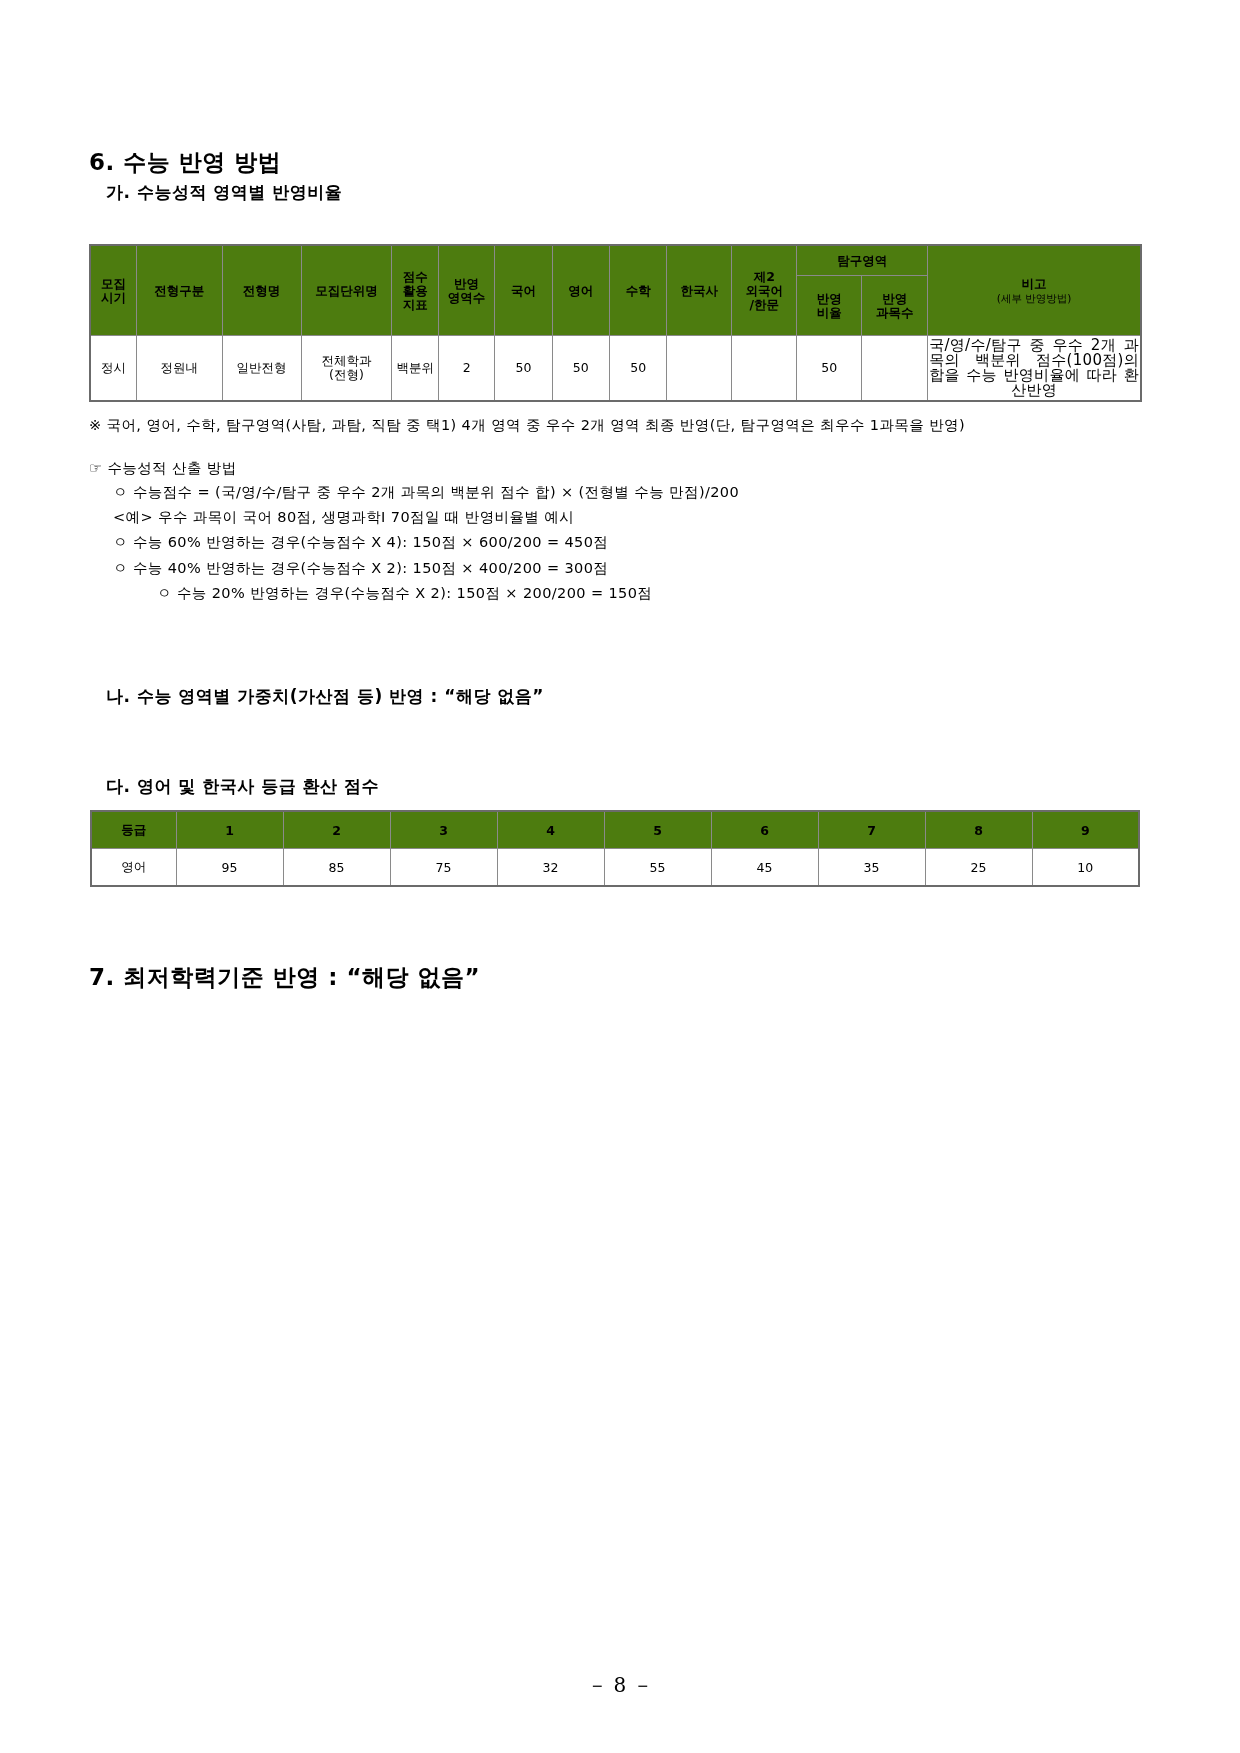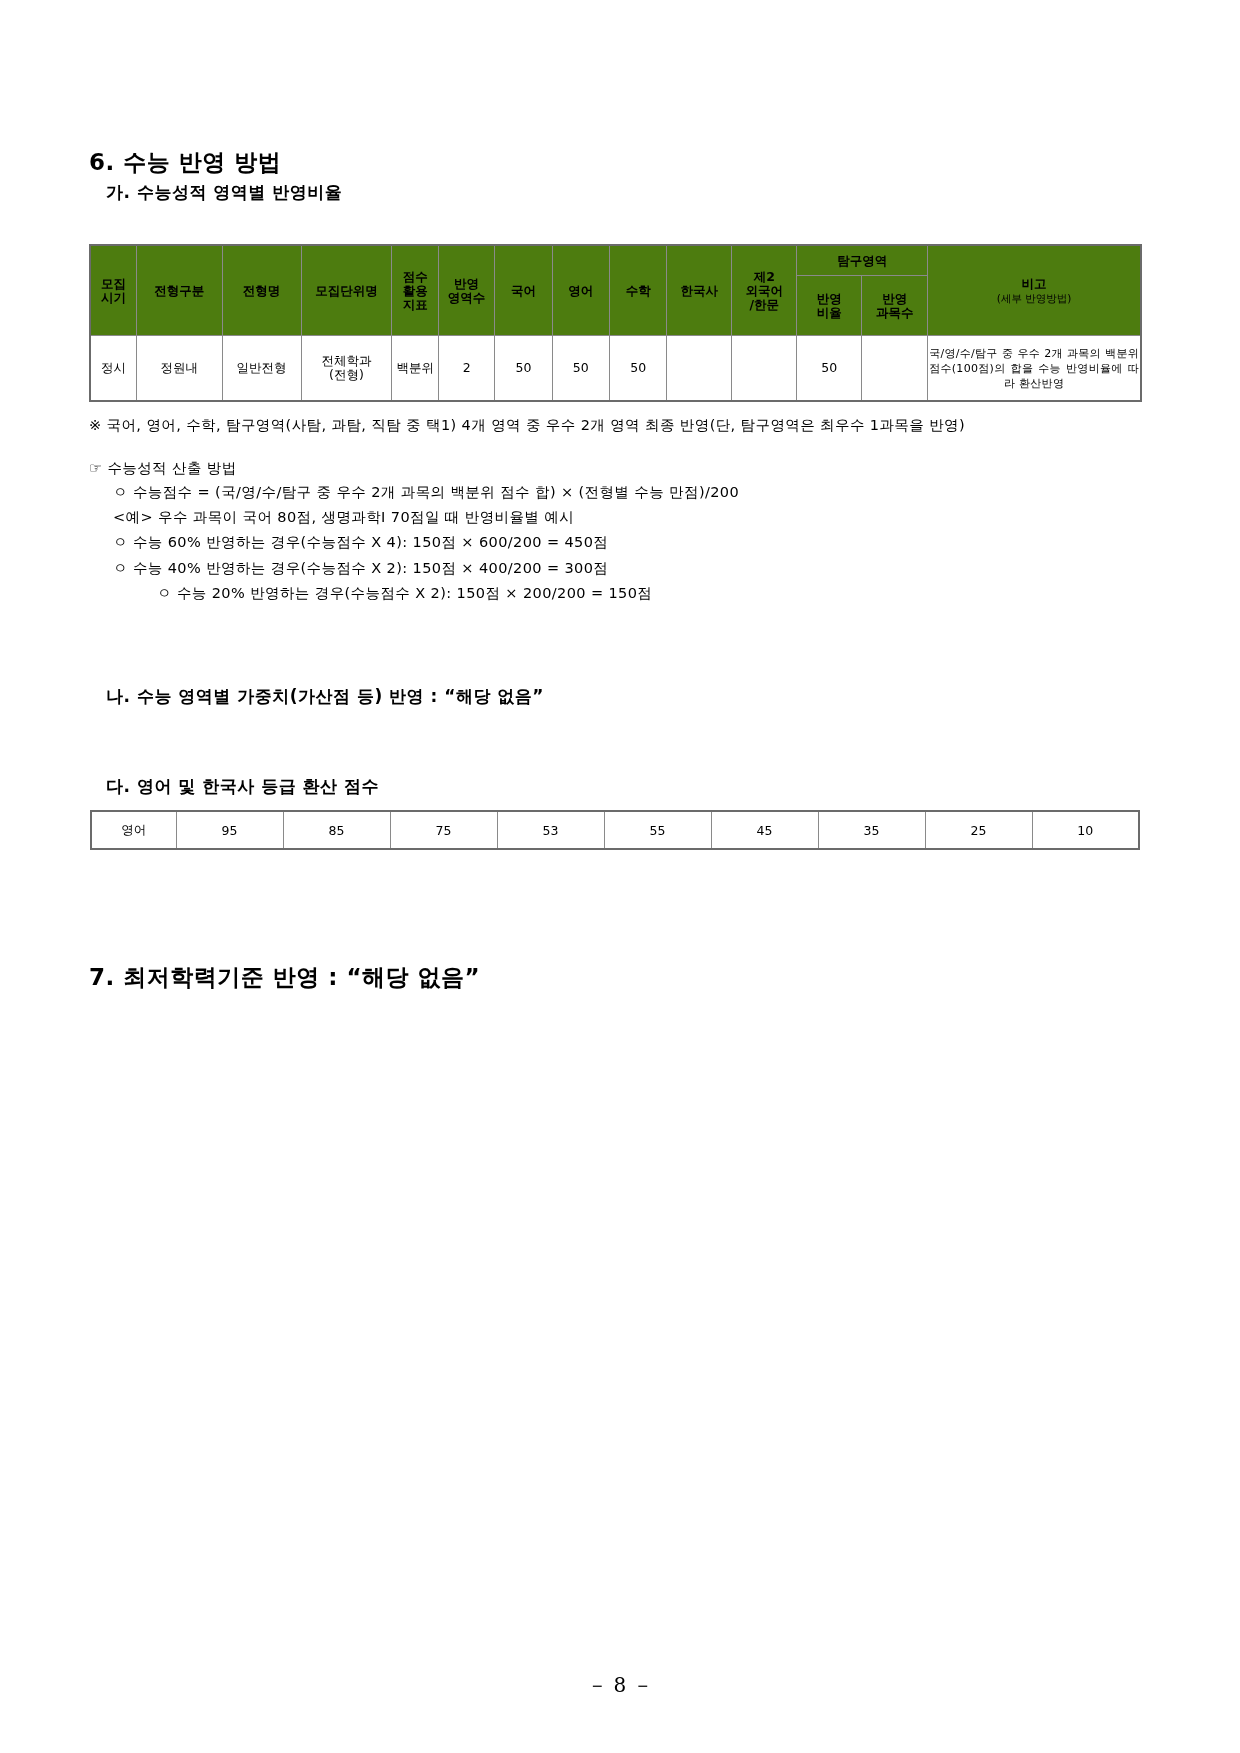--- a/index.html
+++ b/index.html
@@ -16,21 +16,21 @@
   .h1b { left: 89px; top: 962px; }
 
   table { border-collapse: collapse; position: absolute; table-layout: fixed; }
   td, th { border: 1px solid #8a8a8a; text-align: center; vertical-align: middle; padding: 0; }
   th { background: #4d7c0f; font-weight: bold; }
 
   #t1 { left: 89px; top: 244px; width: 1053px; border: 2.5px solid #6b6b6b; font-size: 12.5px; line-height: 14px; }
   #t1 .hrow1 th { height: 29px; }
   #t1 .hrow2 th { height: 59px; }
   #t1 .drow td { height: 64px; font-weight: normal; }
-  #t1 .note { font-size: 11px; line-height: 15px; letter-spacing: 0.3px; padding: 0 1px; margin-left: 32px; }
+  #t1 .note { font-size: 15px; line-height: 15px; letter-spacing: 0.3px; padding: 0 1px; margin-left: 32px; }
   #t1 .small { font-size: 10.5px; font-weight: normal; text-align: center; }
 
   #t2 { left: 90px; top: 810px; width: 1050px; border: 2.5px solid #6b6b6b; font-size: 12.5px; }
   #t2 th { height: 36px; }
   #t2 td { height: 36px; }
 
   .body-text { font-size: 14.5px; letter-spacing: 0.4px; }
   .l-note { left: 89px; top: 416px; }
   .l-hand { left: 89px; top: 459px; }
   .l-b1 { left: 113px; top: 483px; }
@@ -132,26 +132,38 @@
       <col>
       <col>
       <col>
       <col>
       <col>
       <col>
       <col>
       <col>
   </colgroup>
   <tbody>
+      <tr>
+    <th>등급</th>
+    <th>1</th>
+    <th>2</th>
+    <th>3</th>
+    <th>4</th>
+    <th>5</th>
+    <th>6</th>
+    <th>7</th>
+    <th>8</th>
+    <th>9</th>
+  </tr>
   <tr>
     <td>영어</td>
     <td>95</td>
     <td>85</td>
     <td>75</td>
-    <td>53</td>
+    <td>32</td>
     <td>55</td>
     <td>45</td>
     <td>35</td>
     <td>25</td>
     <td>10</td>
   </tr>
 </tbody>
   </table>
 
 <div class="abs h1 h1b">7. 최저학력기준 반영 : “해당 없음”</div>

